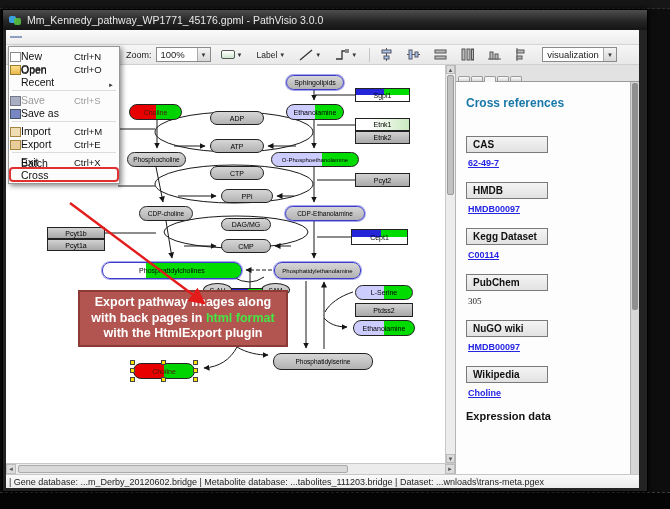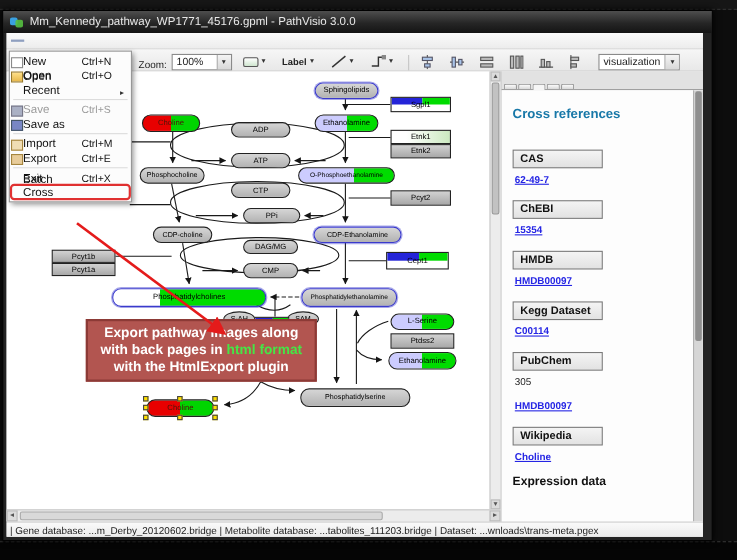--- a/index.html
+++ b/index.html
@@ -11,26 +11,26 @@
   
   #window{position:absolute;left:2px;top:9px;width:646px;height:483px;background:#232323;border:1px solid #000;box-shadow:0 0 6px #000;}
   #titlebar{position:absolute;left:0;top:0;right:0;height:20px;background:linear-gradient(#4e4e4e,#262626 55%,#141414);display:flex;align-items:center;color:#e8e8e8;font-size:10.5px;padding-left:6px;}
   #titlebar .app-icon{width:12px;height:12px;margin-right:6px;flex:none;}
   #content{position:absolute;left:3px;top:20px;right:8px;bottom:3px;background:#f0f0f0;display:flex;flex-direction:column;}
   
   #menubar{height:15px;background:linear-gradient(#fbfbfb,#ececec);border-bottom:1px solid #d5d5d5;display:flex;align-items:center;font-size:10.5px;color:#111;padding-left:4px;}
   .mb-item{padding:1px 6px;margin-right:1px;}
   .mb-item.active{border:1px solid #8f9fbf;background:#dfe7f2;padding:0 5px;}
   
-  #toolbar{height:20px;background:linear-gradient(#f6f6f6,#e8e8e8);border-bottom:1px solid #cfcfcf;display:flex;align-items:flex-end;font-size:9.5px;color:#222;}
+  #toolbar{height:20px;background:linear-gradient(#f6f6f6,#e8e8e8);border-bottom:1px solid #cfcfcf;display:flex;align-items:center;font-size:9.5px;color:#222;}
   #toolbar .zl{margin-left:120px;margin-right:4px;font-size:9px;}
   .combo{background:#fff;border:1px solid #8a8a8a;height:15px;display:flex;align-items:center;font-size:9.5px;}
   .combo .cv{padding:0 4px;min-width:40px;}
   .combo .ca{width:13px;height:13px;border-left:1px solid #aaa;background:linear-gradient(#f4f4f4,#d8d8d8);font-size:6px;display:flex;align-items:center;justify-content:center;color:#333;}
-  .tb-btn{height:16px;display:flex;align-items:center;padding:0 3px;margin-left:6px;border:1px solid transparent;border-radius:2px;font-weight:bold;}
+  .tb-btn{height:16px;display:flex;align-items:center;padding:0 3px;margin-left:6px;border:1px solid transparent;border-radius:2px;}
   .tb-btn .drop{font-size:6px;color:#333;margin-left:2px;}
   .tb-lab{font-size:8.5px;color:#222;}
   .tb-ic{display:inline-block;}
   .gene-chip{width:14px;height:9px;border:1px solid #555;border-radius:2px;background:linear-gradient(#fff,#cfe6cf);}
   .tb-sep{width:1px;height:14px;background:#c5c5c5;margin-left:8px;}
   .viz-combo{margin-left:10px;}
   
   #main{flex:1;display:flex;min-height:0;}
   #left-col{flex:1;display:flex;flex-direction:column;min-width:0;}
   #canvas-row{flex:1;display:flex;min-height:0;}
@@ -66,21 +66,21 @@
   
   #panel{width:184px;background:#eaeaea;display:flex;flex-direction:column;border-left:1px solid #b5b5b5;}
   #tabs{height:17px;display:flex;align-items:flex-end;background:#e2e2e2;border-bottom:1px solid #9a9a9a;padding-left:2px;}
   .tab{border:1px solid #9a9a9a;border-bottom:none;background:linear-gradient(#fbfbfb,#d9d9d9);padding:2px 5px 2px;font-size:9px;color:#111;margin-right:1px;border-radius:2px 2px 0 0;}
   .tab.active{background:#f6f6f6;padding-top:3px;position:relative;top:1px;}
   #panel-body{flex:1;background:#fdfdfd;position:relative;overflow:hidden;padding:4px 10px;}
   #xref-heading{color:#1878a8;font-size:12px;font-weight:bold;margin:10px 0 24px 0;}
   .ref-box{border:1px solid #7a7a7a;background:linear-gradient(#f4f4f4,#e2e2e2);font-weight:bold;font-size:10px;color:#111;padding:2px 6px;display:inline-block;min-width:82px;}
   .ref-val{display:block;font-size:9px;margin:5px 0 12px 2px;}
   .ref-val.link{color:#2525e4;font-weight:bold;text-decoration:underline;}
-  .ref-val.plain{color:#222;}
+  .ref-val.plain{color:#222;font-family:Liberation Serif, serif;}
   #expr-heading{font-size:11px;font-weight:bold;color:#111;margin-top:4px;}
   #panel-scroll{position:absolute;right:0;top:0;bottom:0;width:9px;background:#d6d6d6;border-left:1px solid #b0b0b0;}
   #panel-scroll .thumb{position:absolute;left:1px;top:1px;width:6px;height:58%;background:#8f8f8f;border-radius:2px;}
   
   #statusbar{height:14px;background:linear-gradient(#fafafa,#ebebeb);border-top:1px solid #c8c8c8;display:flex;align-items:center;font-size:9px;color:#222;padding-left:3px;white-space:nowrap;overflow:hidden;}
   
   #file-menu{position:absolute;left:8px;top:46px;width:112px;background:#fcfcfc;border:1px solid #979797;box-shadow:2px 2px 5px rgba(0,0,0,.45);z-index:40;padding:2px 1px;}
   .menu-item{display:flex;align-items:flex-end;height:13px;font-size:10.5px;color:#111;position:relative;padding-right:2px;}
   .menu-item.disabled{color:#9b9b9b;}
   .menu-item.batch-highlight{outline:2px solid #e03030;border-radius:3px;outline-offset:-1px;}
@@ -374,36 +374,33 @@
             </div>
           <div id="panel-body">
             <div id="xref-heading">Cross references</div>
             <div id="xref-sections">
 
             <div class="ref-sec">
                 <span class="ref-box">CAS</span>
                 <span class="ref-val link">62-49-7</span>
               </div>
                 <div class="ref-sec">
-                <span class="ref-box">ChEBI</span>
-                <span class="ref-val link">15354</span>
-              </div>
-                <div class="ref-sec">
                 <span class="ref-box">HMDB</span>
                 <span class="ref-val link">HMDB00097</span>
               </div>
                 <div class="ref-sec">
                 <span class="ref-box">Kegg Dataset</span>
                 <span class="ref-val link">C00114</span>
               </div>
                 <div class="ref-sec">
                 <span class="ref-box">PubChem</span>
                 <span class="ref-val plain">305</span>
               </div>
                 <div class="ref-sec">
+                <span class="ref-box">NuGO wiki</span>
                 <span class="ref-val link">HMDB00097</span>
               </div>
                 <div class="ref-sec">
                 <span class="ref-box">Wikipedia</span>
                 <span class="ref-val link">Choline</span>
               </div>
               </div>
             <div id="expr-heading">Expression data</div>
             <div id="panel-scroll">
               <span class="thumb"></span>

